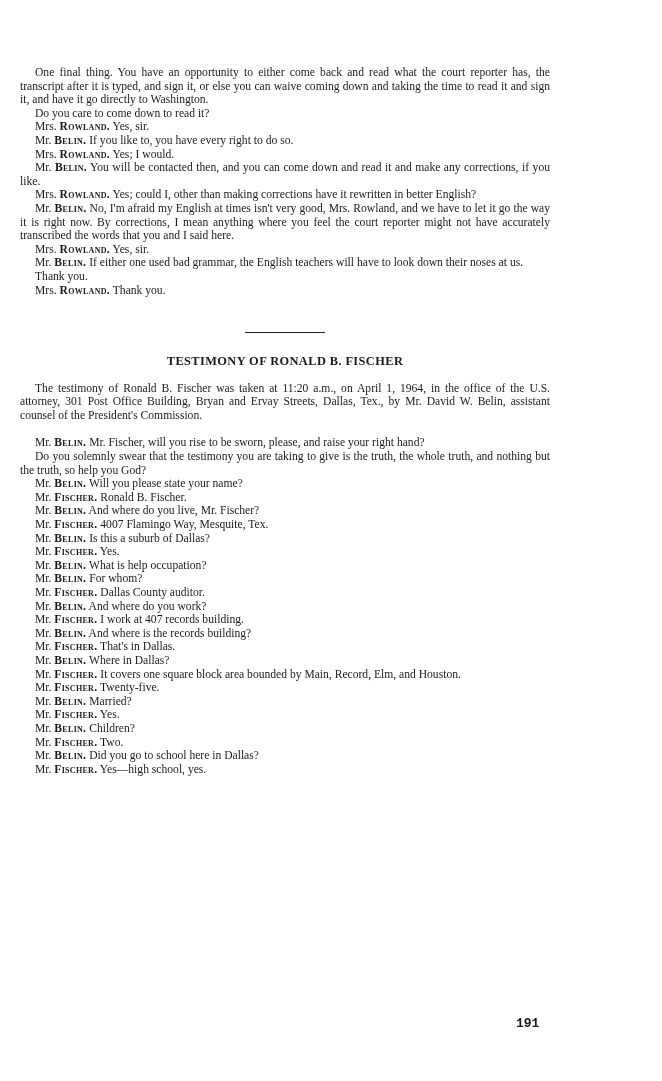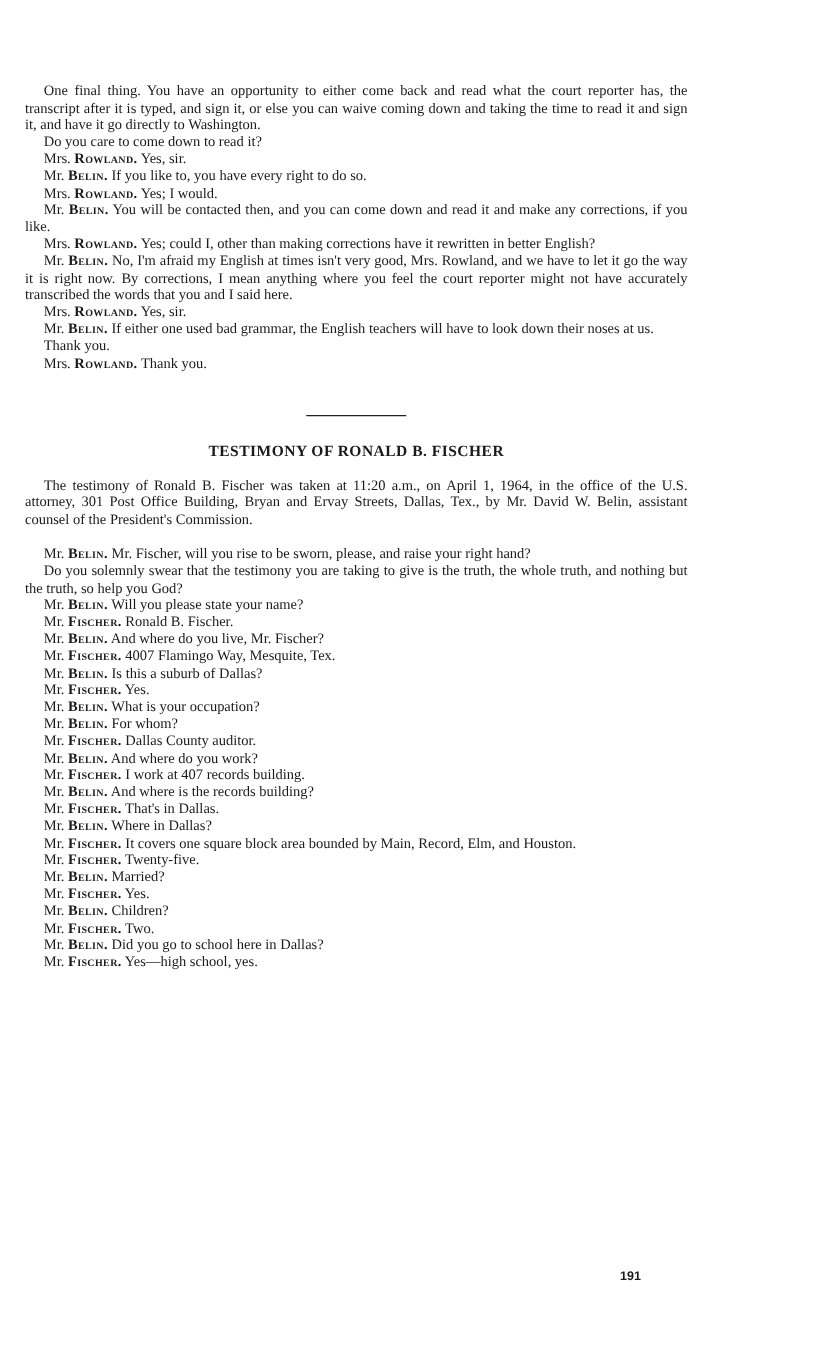--- a/index.html
+++ b/index.html
@@ -13,22 +13,22 @@
     .p { margin: 0; text-indent: 15px; }
     .sp { font-variant: small-caps; letter-spacing: 0.3px; font-weight: bold; }
     .rule-wrap { text-align: center; margin-top: 26px; height: 10px; position: relative; }
     .rule { display: inline-block; width: 80px; border-top: 1.3px solid #222; }
     .heading {
       text-align: center; font-weight: bold; font-size: 12.4px; letter-spacing: 0.4px;
       margin-top: 22px; margin-bottom: 13px;
     }
     .gap { height: 14px; }
     .pagenum {
-      position: absolute; left: 496px; top: 1016px;
-      font-family: Liberation Sans, sans-serif; font-weight: bold; font-size: 10px;
+      position: absolute; left: 516px; top: 1016px;
+      font-family: Liberation Mono, monospace; font-weight: bold; font-size: 13px;
     }
   </style>
 </head>
 <body>
 
 <div class="page">
   <div id="section1">
       <p class="p"><span>One final thing.  You have an opportunity to either come back and read what the court reporter has, the transcript after it is typed, and sign it, or else you can waive coming down and taking the time to read it and sign it, and have it go directly to Washington.</span></p>
       <p class="p"><span>Do you care to come down to read it?</span></p>
       <p class="p"><span>Mrs. </span><span class="sp">Rowland.</span> <span>Yes, sir.</span></p>
@@ -48,21 +48,21 @@
   <div class="gap"></div>
   <div id="section2">
       <p class="p"><span>Mr. </span><span class="sp">Belin.</span> <span>Mr. Fischer, will you rise to be sworn, please, and raise your right hand?</span></p>
       <p class="p"><span>Do you solemnly swear that the testimony you are taking to give is the truth, the whole truth, and nothing but the truth, so help you God?</span></p>
       <p class="p"><span>Mr. </span><span class="sp">Belin.</span> <span>Will you please state your name?</span></p>
       <p class="p"><span>Mr. </span><span class="sp">Fischer.</span> <span>Ronald B. Fischer.</span></p>
       <p class="p"><span>Mr. </span><span class="sp">Belin.</span> <span>And where do you live, Mr. Fischer?</span></p>
       <p class="p"><span>Mr. </span><span class="sp">Fischer.</span> <span>4007 Flamingo Way, Mesquite, Tex.</span></p>
       <p class="p"><span>Mr. </span><span class="sp">Belin.</span> <span>Is this a suburb of Dallas?</span></p>
       <p class="p"><span>Mr. </span><span class="sp">Fischer.</span> <span>Yes.</span></p>
-      <p class="p"><span>Mr. </span><span class="sp">Belin.</span> <span>What is your occupation?</span></p>
+      <p class="p"><span>Mr. </span><span class="sp">Belin.</span> <span>What is help occupation?</span></p>
       <p class="p"><span>Mr. </span><span class="sp">Belin.</span> <span>For whom?</span></p>
       <p class="p"><span>Mr. </span><span class="sp">Fischer.</span> <span>Dallas County auditor.</span></p>
       <p class="p"><span>Mr. </span><span class="sp">Belin.</span> <span>And where do you work?</span></p>
       <p class="p"><span>Mr. </span><span class="sp">Fischer.</span> <span>I work at 407 records building.</span></p>
       <p class="p"><span>Mr. </span><span class="sp">Belin.</span> <span>And where is the records building?</span></p>
       <p class="p"><span>Mr. </span><span class="sp">Fischer.</span> <span>That's in Dallas.</span></p>
       <p class="p"><span>Mr. </span><span class="sp">Belin.</span> <span>Where in Dallas?</span></p>
       <p class="p"><span>Mr. </span><span class="sp">Fischer.</span> <span>It covers one square block area bounded by Main, Record, Elm, and Houston.</span></p>
       <p class="p"><span>Mr. </span><span class="sp">Fischer.</span> <span>Twenty-five.</span></p>
       <p class="p"><span>Mr. </span><span class="sp">Belin.</span> <span>Married?</span></p>

